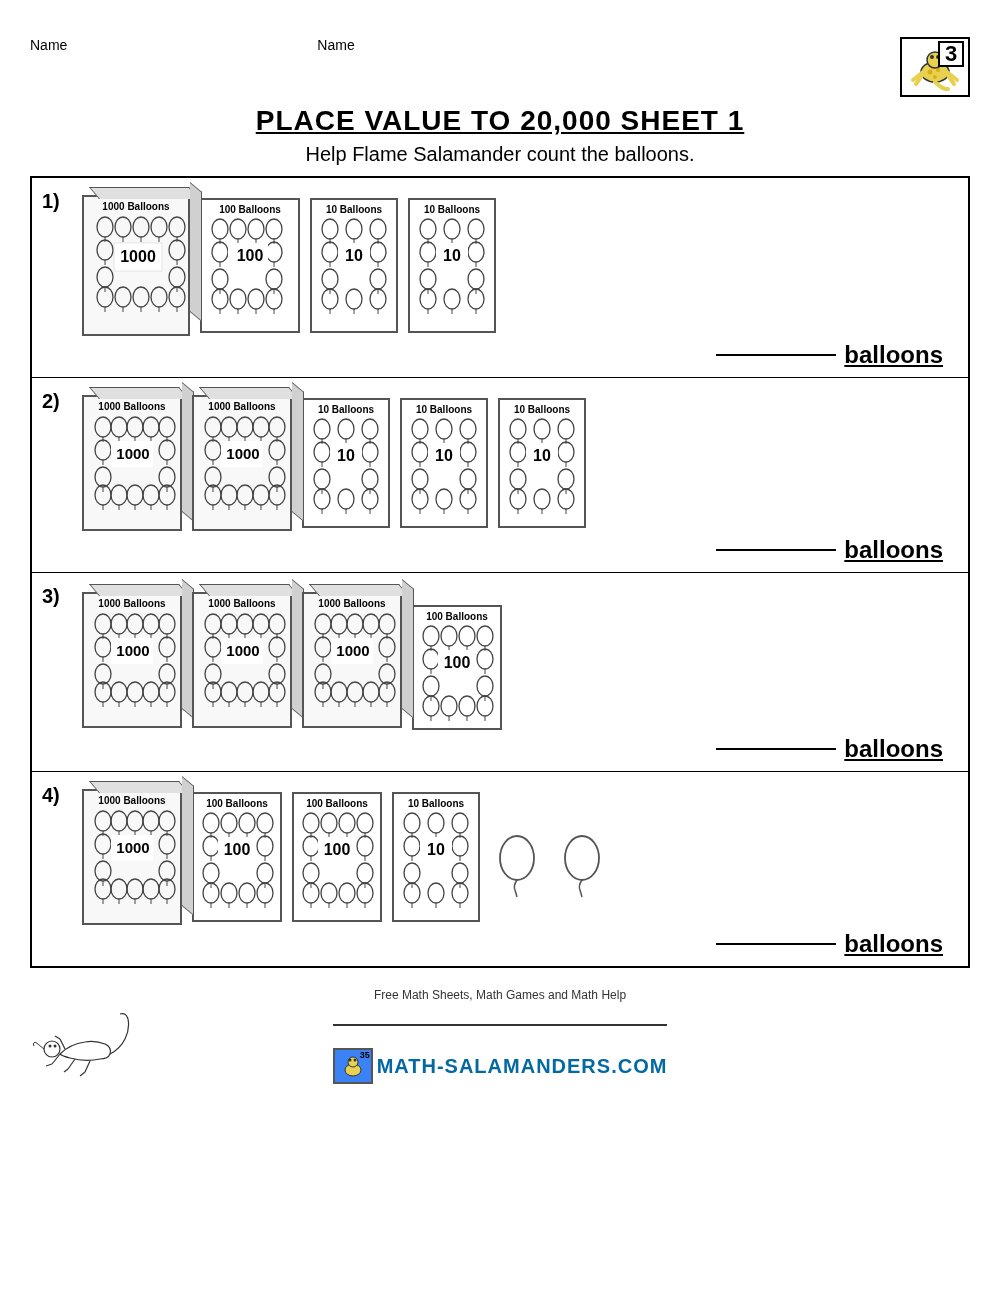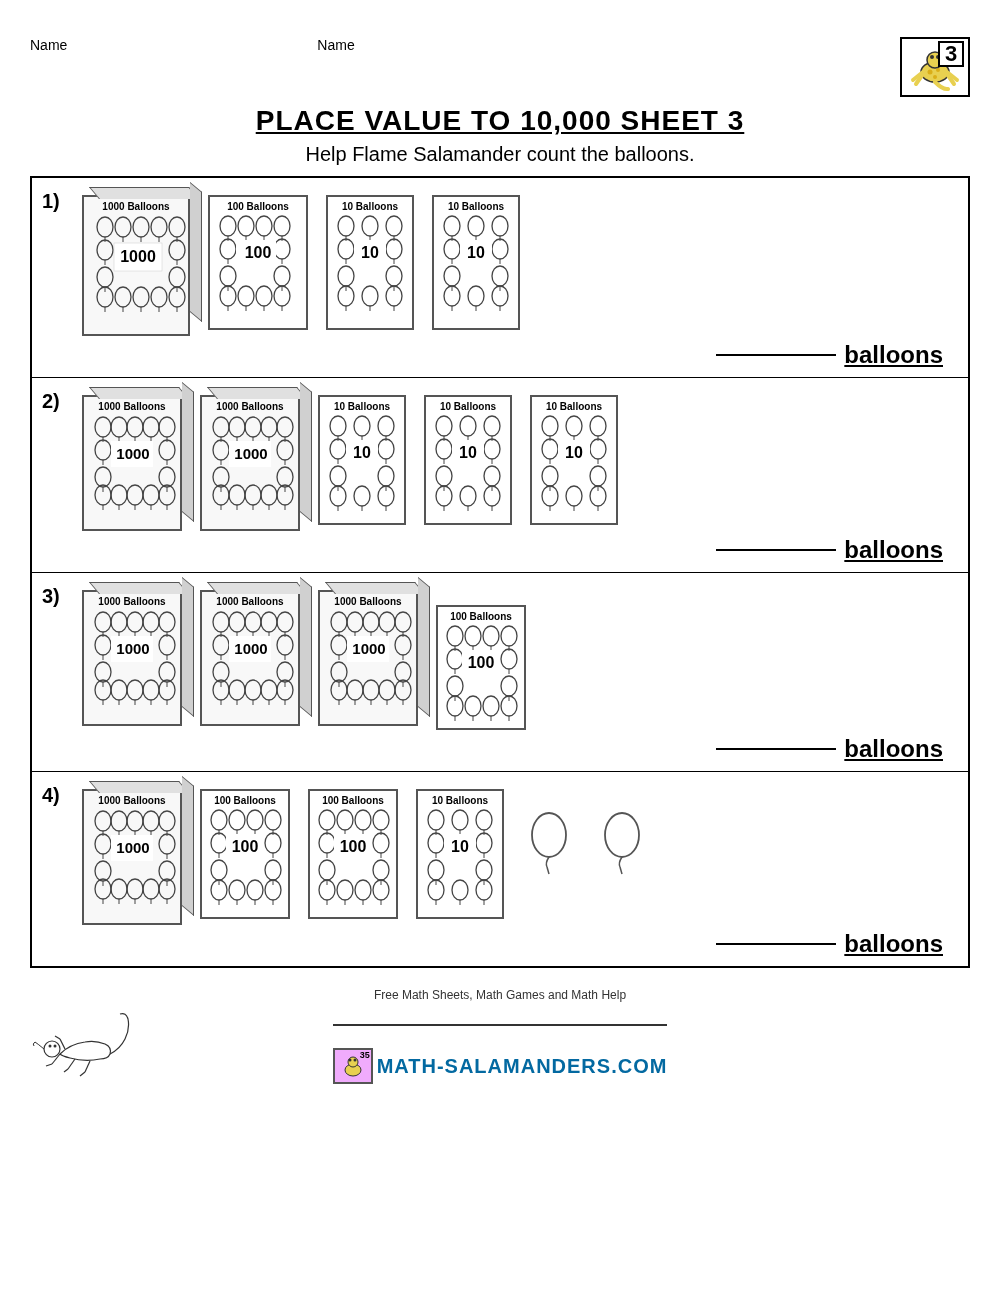--- a/index.html
+++ b/index.html
@@ -86,22 +86,22 @@
     .q-number {
       font-size: 20px;
       font-weight: bold;
       position: absolute;
       left: 10px;
       top: 12px;
     }
 
     .balloons-row {
       display: flex;
-      align-items: flex-start;
-      gap: 18px;
+      align-items: center;
+      gap: 10px;
       margin-left: 35px;
       flex-wrap: nowrap;
     }
 
     .answer-row {
       display: flex;
       justify-content: flex-end;
       align-items: center;
       gap: 8px;
       margin-top: 5px;
@@ -144,21 +144,21 @@
         <line x1="39" y1="32" x2="46" y2="42" stroke="#e8d050" stroke-width="4" stroke-linecap="round"></line>
         <path d="M27 40 Q35 48 40 47" stroke="#e8d050" stroke-width="4" fill="none" stroke-linecap="round"></path>
 
         <circle cx="22" cy="30" r="2.5" fill="#d4a000" opacity="0.7"></circle>
         <circle cx="30" cy="28" r="2" fill="#d4a000" opacity="0.7"></circle>
         <circle cx="27" cy="35" r="2" fill="#d4a000" opacity="0.7"></circle>
       </svg>
     </div>
   </div>
 
-  <div class="title">PLACE VALUE TO 10,000 SHEET 3</div>
+  <div class="title">PLACE VALUE TO 20,000 SHEET 1</div>
   <div class="subtitle">Help Flame Salamander count the balloons.</div>
 
   <div class="main-box">
 
     <div class="question-section">
       <span class="q-number">1)</span>
       <div class="balloons-row">
 
         <div style="position:relative; margin-top:5px;">
           <div style="position:absolute; top:-8px; left:12px; width:100px; height:12px; background:#e0e0e0; border:1.5px solid #555; border-bottom:none; transform:skewX(40deg);"></div>
@@ -822,21 +822,21 @@
 
         <path d="M14 55 Q8 50 5 48 Q2 50 4 52" stroke="#333" stroke-width="1" fill="none"></path>
       </svg>
     </div>
 
     <div style="display:flex; flex-direction:column; align-items:center; gap:20px;">
       <span style="font-size:12px; color:#333;">Free Math Sheets, Math Games and Math Help</span>
       <div style="border-top: 2px solid #333; width: 100%; margin: 2px 0;"></div>
       <div style="display:flex; align-items:center; gap:4px;">
 
-        <div style="width:40px; height:36px; border:2px solid #555; display:flex; align-items:center; justify-content:center; background:#f0abfc; position:relative;">
+        <div style="width:40px; height:36px; border:2px solid #555; display:flex; align-items:center; justify-content:center; background:#3b82f6; position:relative;">
           <span style="font-size:9px; position:absolute; top:0; right:1px; font-weight:bold;">35</span>
           <svg width="32" height="28" viewBox="0 0 32 28">
             <ellipse cx="16" cy="18" rx="8" ry="6" fill="#e8d050" stroke="#333" stroke-width="1"></ellipse>
             <circle cx="16" cy="10" r="5" fill="#e8d050" stroke="#333" stroke-width="1"></circle>
             <circle cx="13" cy="8" r="1.5" fill="#333"></circle>
             <circle cx="18" cy="8" r="1.5" fill="#333"></circle>
           </svg>
         </div>
         <span style="font-size:20px; font-weight:bold; letter-spacing:1px; color:#0369a1;">MATH-SALAMANDERS.COM</span>
       </div>

